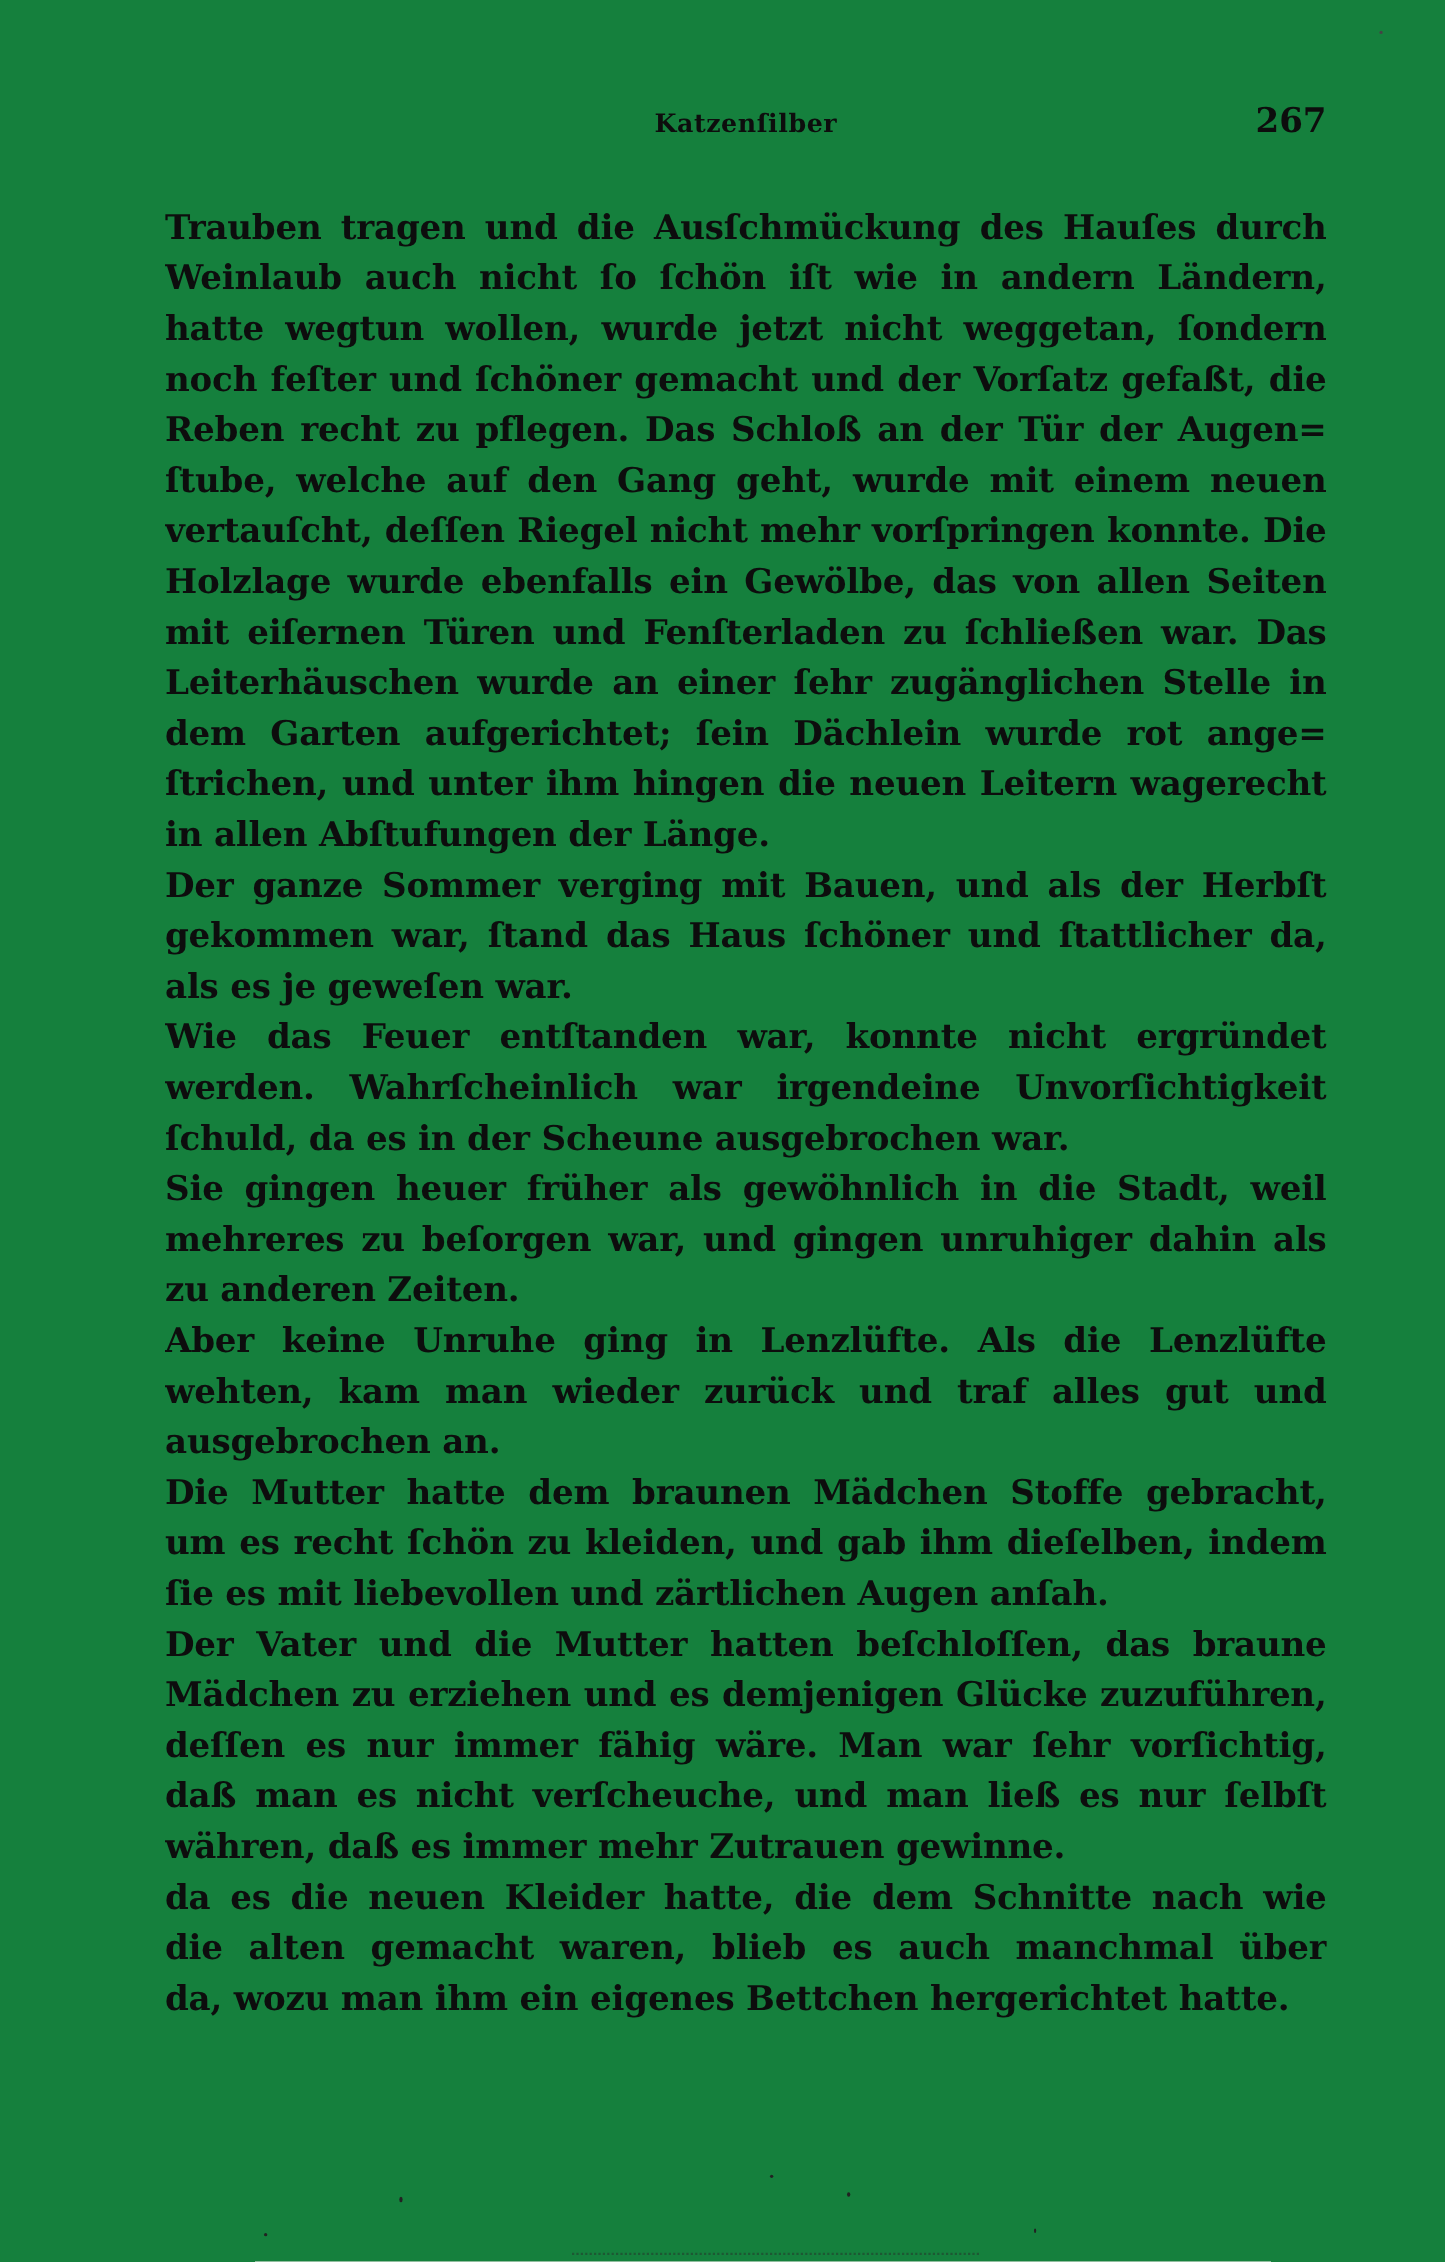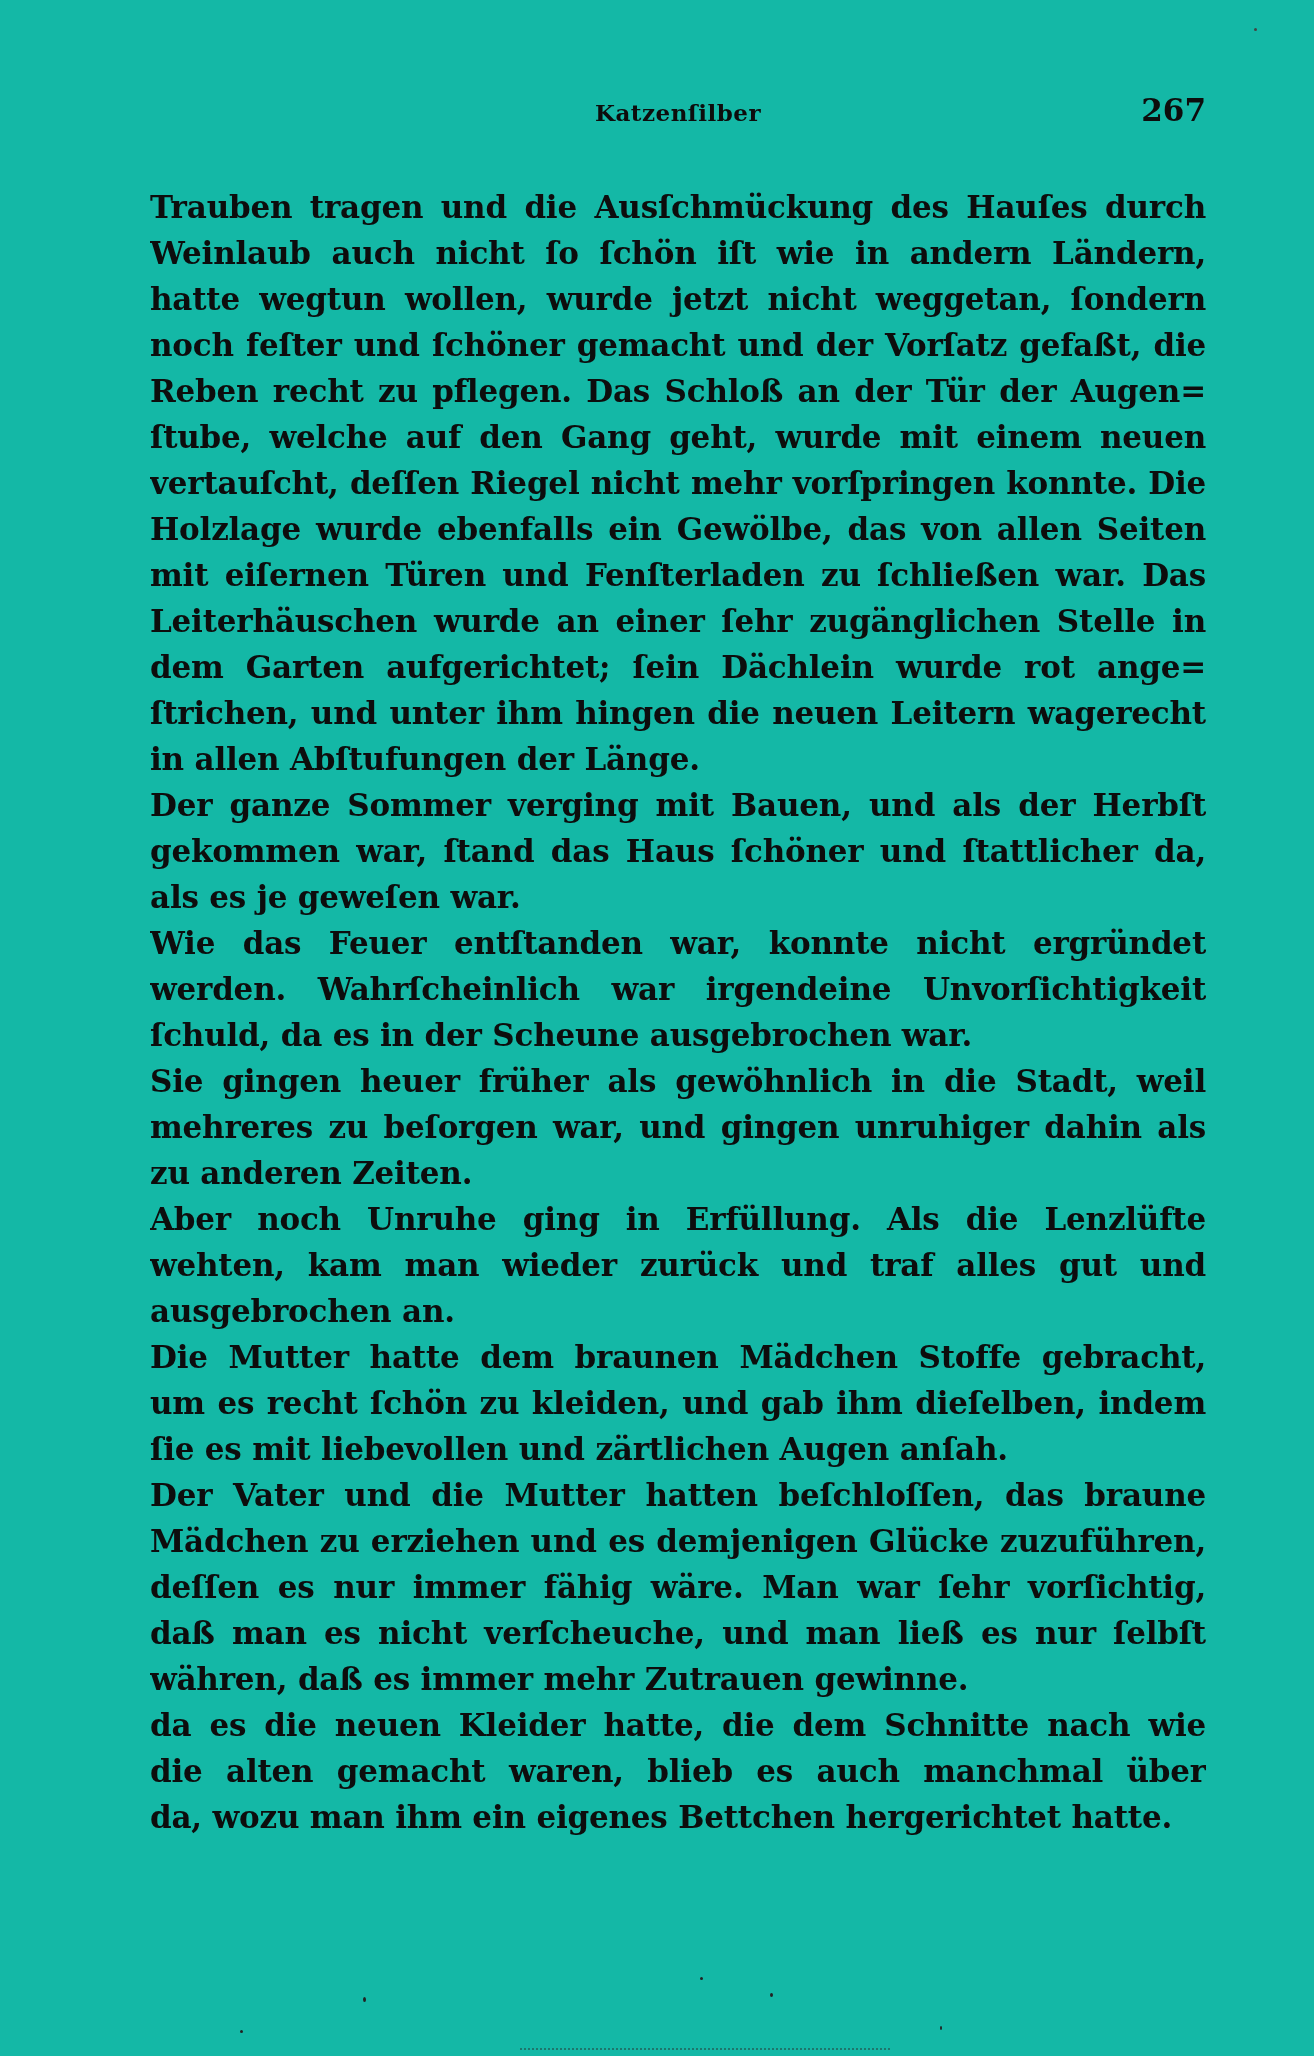--- a/index.html
+++ b/index.html
@@ -1,20 +1,20 @@
 <!DOCTYPE html>
 <html lang="de"><head>
 <meta charset="utf-8">
 <style>
   html,body{margin:0;padding:0;background:#e8e8e6;}
   .page{
     position:relative;
     width:1314px;height:2056px;
     margin:0 auto;
-    background:#14b8a6;
+    background:#15803d;
     overflow:hidden;
     font-family:"DejaVu Serif", serif;
     color:#0d0d0d;
   }
   .running-title{
     position:absolute;top:99px;left:150px;width:1056px;
     text-align:center;
     font-size:23px;font-weight:700;
     letter-spacing:0.5px;
   }
@@ -88,21 +88,21 @@
         <div class="line">Wie das Feuer entſtanden war, konnte nicht ergründet</div>
         <div class="line">werden.  Wahrſcheinlich war irgendeine Unvorſichtigkeit</div>
         <div class="line para-end">ſchuld, da es in der Scheune ausgebrochen war.</div>
       </div>
       <div class="paragraph">
         <div class="line">Sie gingen heuer früher als gewöhnlich in die Stadt, weil</div>
         <div class="line">mehreres zu beſorgen war, und gingen unruhiger dahin als</div>
         <div class="line para-end">zu anderen Zeiten.</div>
       </div>
       <div class="paragraph">
-        <div class="line">Aber noch Unruhe ging in Erfüllung.  Als die Lenzlüfte</div>
+        <div class="line">Aber keine Unruhe ging in Lenzlüfte.  Als die Lenzlüfte</div>
         <div class="line">wehten, kam man wieder zurück und traf alles gut und</div>
         <div class="line para-end">ausgebrochen an.</div>
       </div>
       <div class="paragraph">
         <div class="line">Die Mutter hatte dem braunen Mädchen Stoffe gebracht,</div>
         <div class="line">um es recht ſchön zu kleiden, und gab ihm dieſelben, indem</div>
         <div class="line para-end">ſie es mit liebevollen und zärtlichen Augen anſah.</div>
       </div>
       <div class="paragraph">
         <div class="line">Der Vater und die Mutter hatten beſchloſſen, das braune</div>

